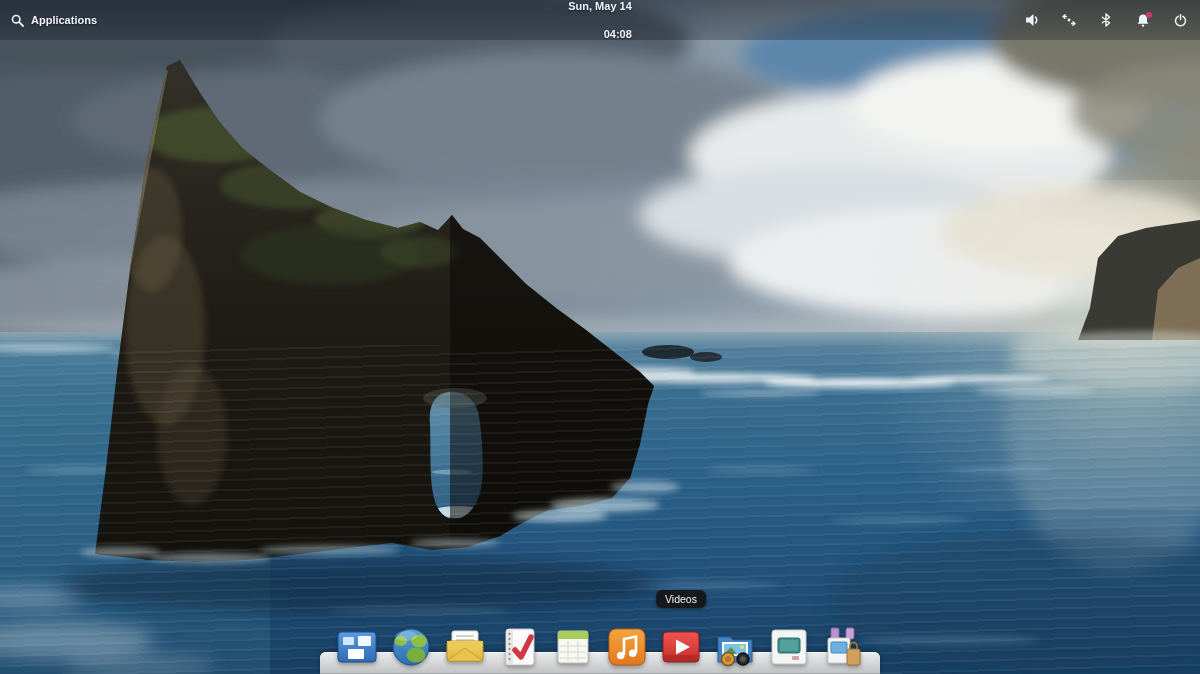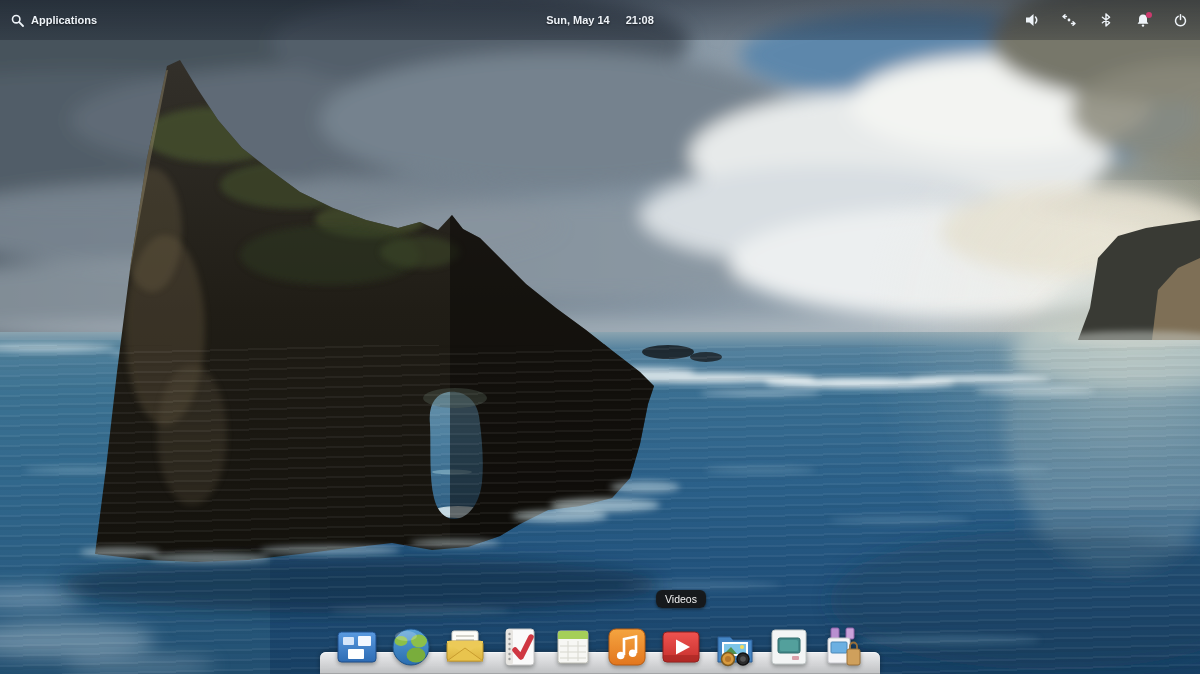--- a/index.html
+++ b/index.html
@@ -6,21 +6,21 @@
   .screen{position:relative;width:1200px;height:674px;overflow:hidden;
           font-family:"Liberation Sans",sans-serif;-webkit-font-smoothing:antialiased;}
   .wallpaper{position:absolute;inset:0;}
   .ocean-texture{position:absolute;left:0;top:345px;width:1200px;height:329px;pointer-events:none;
           background:repeating-linear-gradient(178.5deg, rgba(255,255,255,0.05) 0 2px, rgba(0,0,0,0.03) 2px 5px, transparent 5px 10px);}
   
   .panel{position:absolute;top:0;left:0;width:100%;height:40px;display:flex;align-items:center;
          background:linear-gradient(rgba(8,14,26,0.50), rgba(8,14,26,0.28));
          color:#eef3f8;font-size:11px;font-weight:700;text-shadow:0 1px 2px rgba(0,0,0,0.6);}
   .panel-left{display:flex;align-items:center;gap:6px;padding-left:9px;cursor:default;}
-  .panel-center{position:absolute;left:50%;transform:translateX(-50%);display:flex;align-items:flex-end;gap:16px;}
+  .panel-center{position:absolute;left:50%;transform:translateX(-50%);display:flex;align-items:flex-end;gap:16px;flex-direction:column;}
   .panel-right{margin-left:auto;display:flex;align-items:center;gap:21px;padding-right:12px;}
   .ind{display:flex;align-items:center;justify-content:center;width:16px;height:16px;position:relative;}
   .badge{position:absolute;top:0;right:-1px;width:6px;height:6px;border-radius:50%;}
   
   .tooltip{position:absolute;left:681px;top:590px;transform:translateX(-50%);
            background:rgba(22,22,22,0.93);color:#f2f2f2;font-size:10.5px;
            padding:3px 9px;border-radius:6px;box-shadow:0 1px 3px rgba(0,0,0,0.5);white-space:nowrap;}
   
   .dock{position:absolute;left:50%;bottom:0;transform:translateX(-50%);width:560px;height:22px;
         background:linear-gradient(#f4f4f4, #c7c7c7);opacity:0.96;border-radius:6px 6px 0 0;
@@ -176,21 +176,21 @@
         <svg width="13" height="13" viewBox="0 0 13 13">
             <circle cx="5.2" cy="5.2" r="3.7" fill="none" stroke="#eef3f8" stroke-width="1.6"></circle>
             <line x1="8.2" y1="8.2" x2="12" y2="12" stroke="#eef3f8" stroke-width="1.8" stroke-linecap="round"></line>
           </svg>
       </span>
       <span>Applications</span>
     </div>
 
     <div class="panel-center">
       <span>Sun, May 14</span>
-      <span>21:08</span>
+      <span>04:08</span>
     </div>
 
     <div class="panel-right">
       <span class="ind">
         <svg width="15" height="14" viewBox="0 0 15 14">
             <polygon points="1,4.5 4.5,4.5 8.5,1 8.5,13 4.5,9.5 1,9.5" fill="#eef3f8"></polygon>
             <path d="M10.5,4 q2.5,3 0,6" fill="none" stroke="#eef3f8" stroke-width="1.5" stroke-linecap="round"></path>
           </svg>
       </span>
       <span class="ind">

